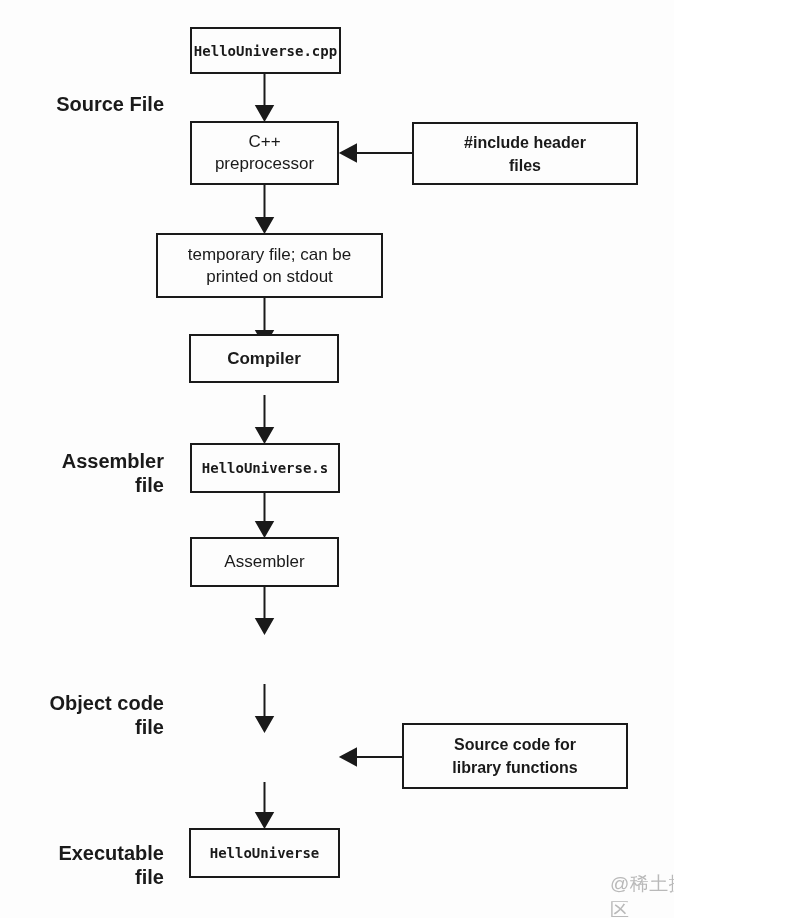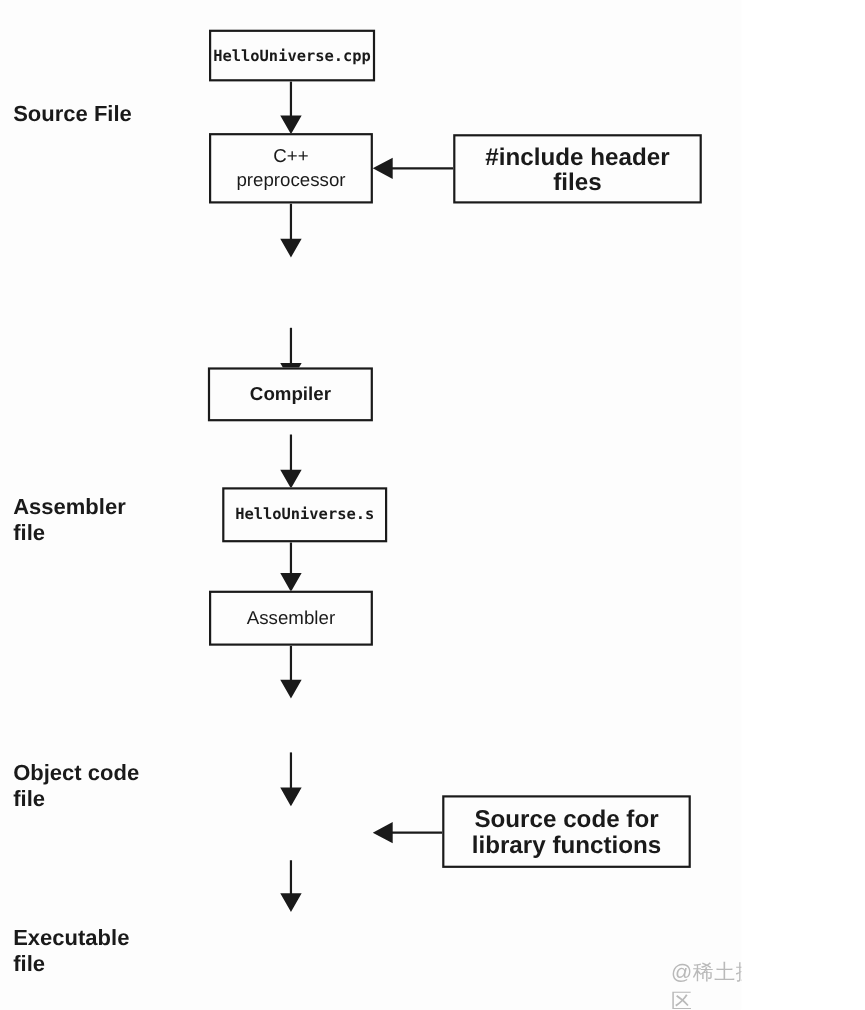--- a/index.html
+++ b/index.html
@@ -31,48 +31,48 @@
     line-height: 22px;
     white-space: pre-line;
   }
   .box.mono {
     font-family: "DejaVu Sans Mono", monospace;
     font-weight: bold;
     font-size: 14px;
   }
   .box.annot {
     font-weight: bold;
-    font-size: 22px;
+    font-size: 16px;
     line-height: 23px;
   }
   .side-label {
     position: absolute;
     width: 152px;
-    text-align: left;
+    text-align: right;
     font-weight: bold;
     font-size: 20px;
     line-height: 24px;
     white-space: pre-line;
   }
   .watermark {
     position: absolute;
     left: 610px;
     top: 871px;
     width: 170px;
     font-size: 19px;
     color: #b9b9b9;
     letter-spacing: 0.5px;
   }
   
   #n-cpp        { left: 190px; top:  27px; width: 151px; height: 47px; }
   #n-prep       { left: 190px; top: 121px; width: 149px; height: 64px; }
   #n-include    { left: 412px; top: 122px; width: 226px; height: 63px; }
   #n-temp       { left: 156px; top: 233px; width: 227px; height: 65px; }
   #n-compiler   { left: 189px; top: 334px; width: 150px; height: 49px; font-weight: bold; }
-  #n-asmfile    { left: 202px; top: 443px; width: 150px; height: 50px; }
+  #n-asmfile    { left: 190px; top: 443px; width: 150px; height: 50px; }
   #n-assembler  { left: 190px; top: 537px; width: 149px; height: 50px; }
   #n-objfile    { left: 190px; top: 634px; width: 150px; height: 50px; }
   #n-linker     { left: 189px; top: 732px; width: 150px; height: 50px; }
   #n-lib        { left: 402px; top: 723px; width: 226px; height: 66px; }
   #n-exe        { left: 189px; top: 828px; width: 151px; height: 50px; }
   #l-source     { left: 12px;  top:  92px; }
   #l-assembler  { left: 12px;  top: 449px; }
   #l-object     { left: 12px;  top: 643px; margin-top: 48px; }
   #l-executable { left: 12px;  top: 841px; }
 </style>
@@ -129,32 +129,35 @@
   </svg>
 
   <div class="box mono" id="n-cpp">HelloUniverse.cpp</div>
 
   <div class="box" id="n-prep">C++
 preprocessor</div>
 
   <div class="box annot" id="n-include">#include header
 files</div>
 
+  <div class="box" id="n-temp">temporary file; can be
+printed on stdout</div>
 
   <div class="box" id="n-compiler">Compiler</div>
 
   <div class="box mono" id="n-asmfile">HelloUniverse.s</div>
 
   <div class="box" id="n-assembler">Assembler</div>
 
 
 
   <div class="box annot" id="n-lib">Source code for
 library functions</div>
 
+  <div class="box mono" id="n-exe">HelloUniverse</div>
 
   <div class="side-label" id="l-source">Source File</div>
 
   <div class="side-label" id="l-assembler">Assembler
 file</div>
 
   <div class="side-label" id="l-object">Object code
 file</div>
 
   <div class="side-label" id="l-executable">Executable

